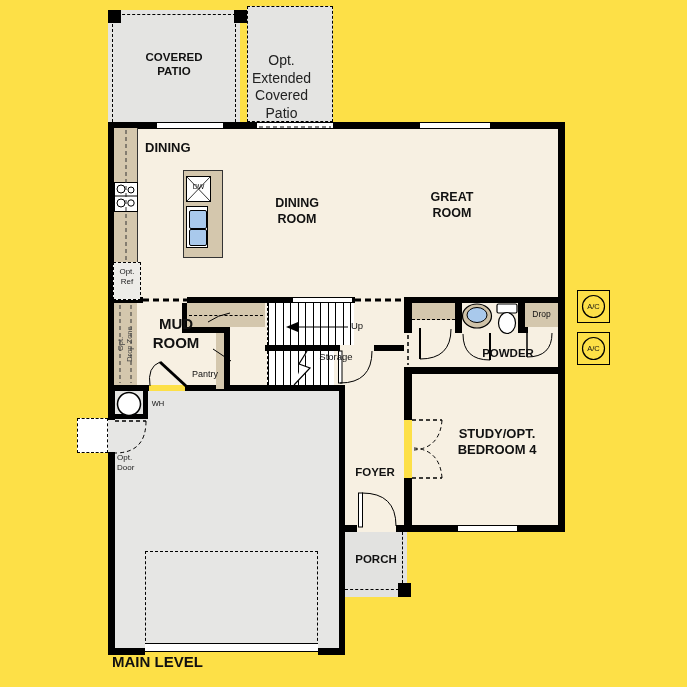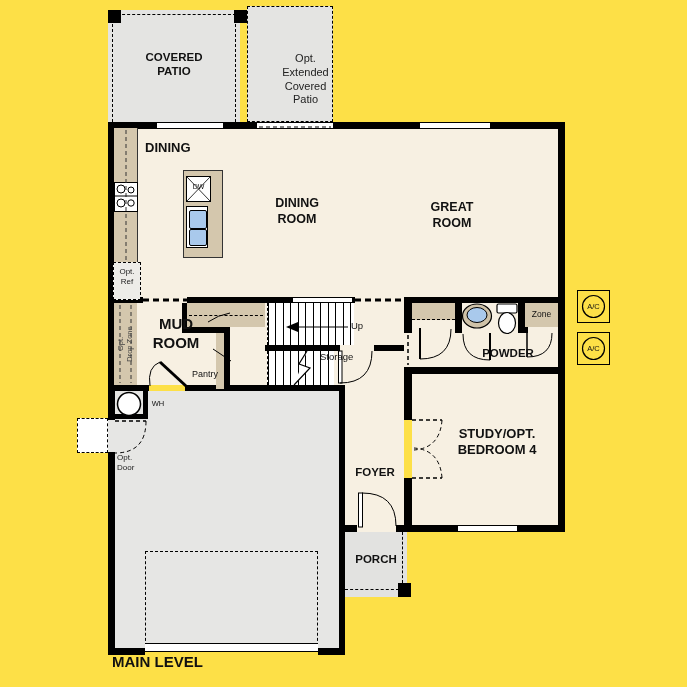--- a/index.html
+++ b/index.html
@@ -181,40 +181,40 @@
     </g>
 
     <circle cx="129" cy="404" r="11.5" fill="#fff" stroke="#000" stroke-width="1.5"></circle>
 
     <circle cx="593.5" cy="306.5" r="11" fill="none" stroke="#000" stroke-width="1.2"></circle>
     <circle cx="593.5" cy="348.5" r="11" fill="none" stroke="#000" stroke-width="1.2"></circle>
   </svg>
 
   <div class="lbl b" style="left:112px;top:50px;width:124px;font-size:11.5px;">COVERED
 PATIO</div>
-  <div class="lbl" style="left:247px;top:52px;width:69px;font-size:11px;color:#222;margin-left:24px;">Opt. Extended
+  <div class="lbl" style="left:247px;top:52px;width:69px;font-size:14px;color:#222;">Opt. Extended
 Covered Patio</div>
   <div class="lbl b" style="left:145px;top:140px;width:80px;font-size:13px;text-align:left;">DINING</div>
   <div class="lbl b" style="left:257px;top:196px;width:80px;font-size:12.5px;">DINING
 ROOM</div>
-  <div class="lbl b" style="left:412px;top:200px;width:80px;font-size:12.5px;text-align:center;">GREAT
+  <div class="lbl b" style="left:412px;top:190px;width:80px;font-size:12.5px;text-align:center;">GREAT
 ROOM</div>
   <div class="lbl" style="left:113px;top:267px;width:28px;font-size:8px;color:#222;">Opt.
 Ref</div>
   <div class="abs" style="left:114px;top:303px;width:23px;height:82px;">
     <div class="lbl" style="left:-29px;top:31px;width:82px;height:20px;font-size:7.5px;color:#444;transform:rotate(-90deg);line-height:1.2;">Opt.
 Drop Zone</div>
   </div>
   <div class="lbl b" style="left:137px;top:315px;width:78px;font-size:15px;">MUD
 ROOM</div>
   <div class="lbl" style="left:186px;top:369px;width:38px;font-size:9px;">Pantry</div>
   <div class="lbl" style="left:351px;top:320px;width:20px;font-size:9.5px;text-align:left;">Up</div>
-  <div class="lbl" style="left:314px;top:351px;width:44px;font-size:9.5px;text-align:left;margin-left:6px;">Storage</div>
+  <div class="lbl" style="left:314px;top:351px;width:44px;font-size:9.5px;text-align:center;">Storage</div>
   <div class="lbl b" style="left:478px;top:346px;width:60px;font-size:11.5px;">POWDER</div>
-  <div class="lbl" style="left:525px;top:309px;width:33px;font-size:8.5px;">Zone</div>
+  <div class="lbl" style="left:525px;top:309px;width:33px;font-size:8.5px;">Drop</div>
   <div class="lbl b" style="left:432px;top:426px;width:130px;font-size:13px;">STUDY/OPT.
 BEDROOM 4</div>
   <div class="lbl b" style="left:347px;top:465px;width:56px;font-size:11.5px;">FOYER</div>
   <div class="lbl b" style="left:349px;top:552px;width:54px;font-size:11.5px;">PORCH</div>
   <div class="lbl" style="left:117px;top:453px;width:34px;font-size:8px;text-align:left;color:#222;">Opt.
 Door</div>
   <div class="lbl" style="left:117px;top:399px;width:24px;font-size:7.5px;padding-left:29px;">WH</div>
   <div class="lbl" style="left:186px;top:183px;width:25px;font-size:7px;">DW</div>
   <div class="lbl" style="left:577px;top:302px;width:33px;font-size:7.5px;">A/C</div>
   <div class="lbl" style="left:577px;top:344px;width:33px;font-size:7.5px;">A/C</div>

